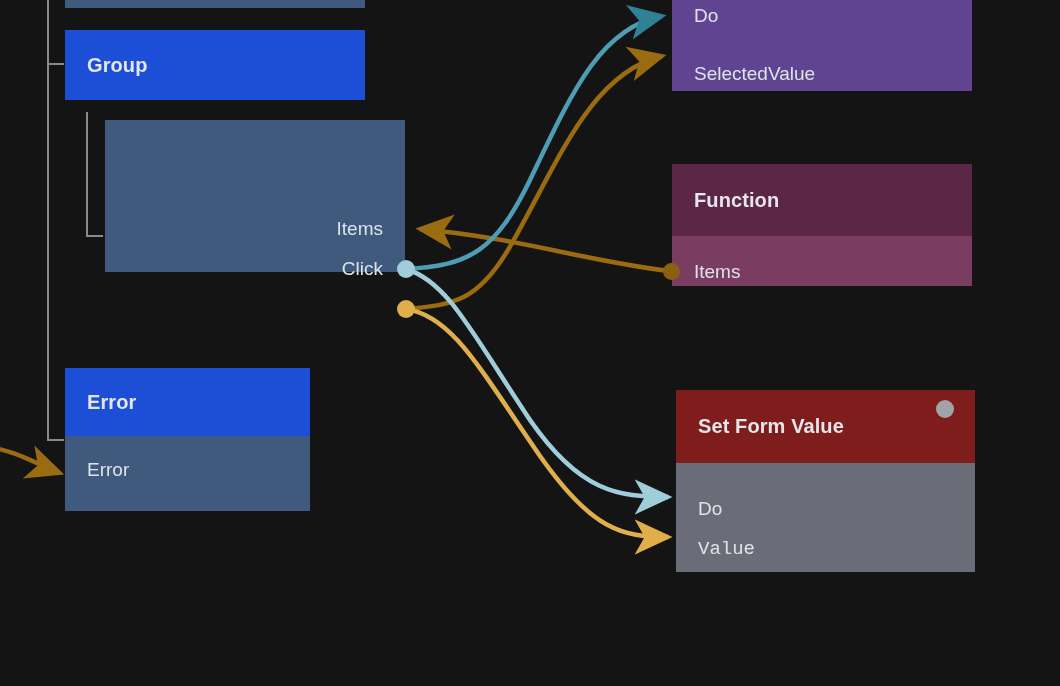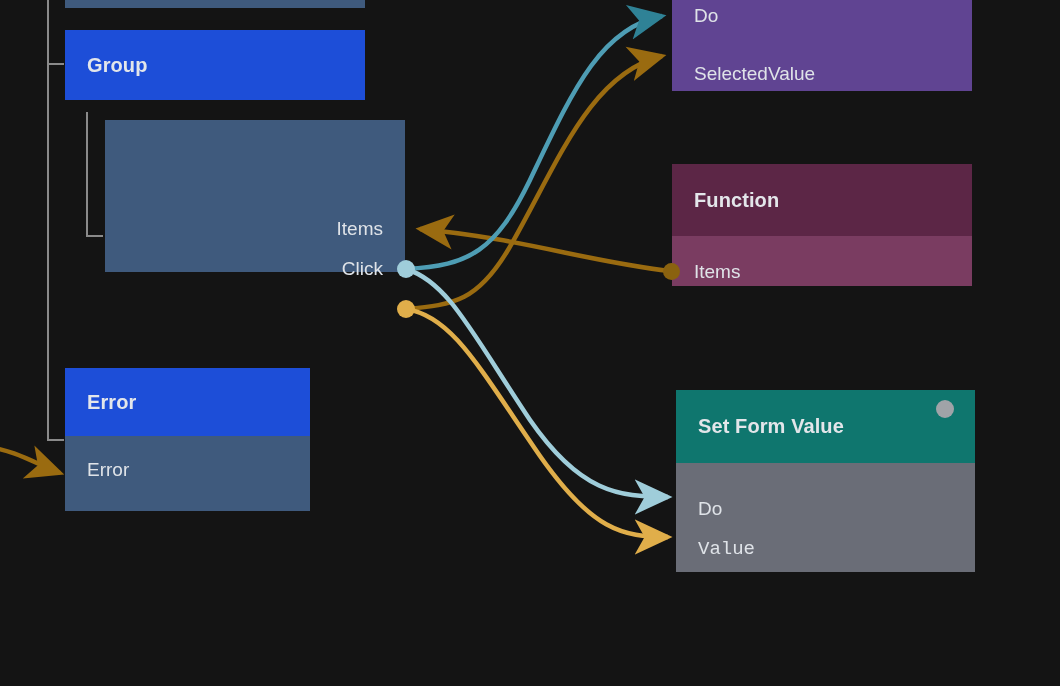--- a/index.html
+++ b/index.html
@@ -81,21 +81,21 @@
     border-radius: 50%;
     background: #a0a3a8;
   }
 
   
   .blue-head   { background: #1d4ed8; }
   .blue-body   { background: #3f5a7d; }
   .purple-body { background: #604492; }
   .crimson-head{ background: #5c2646; }
   .crimson-body{ background: #7a3c61; }
-  .grey-head   { background: #0f766e; text-align: right; }
+  .grey-head   { background: #7f1d1d; text-align: right; }
   .grey-body   { background: #6a6d77; }
 </style>
 </head>
 <body>
 
 <div id="canvas">
 
   <svg id="tree">
 
     <path d="M 48 -10 L 48 440 L 64 440" stroke="#8a8a8a" stroke-width="2" fill="none"></path>

